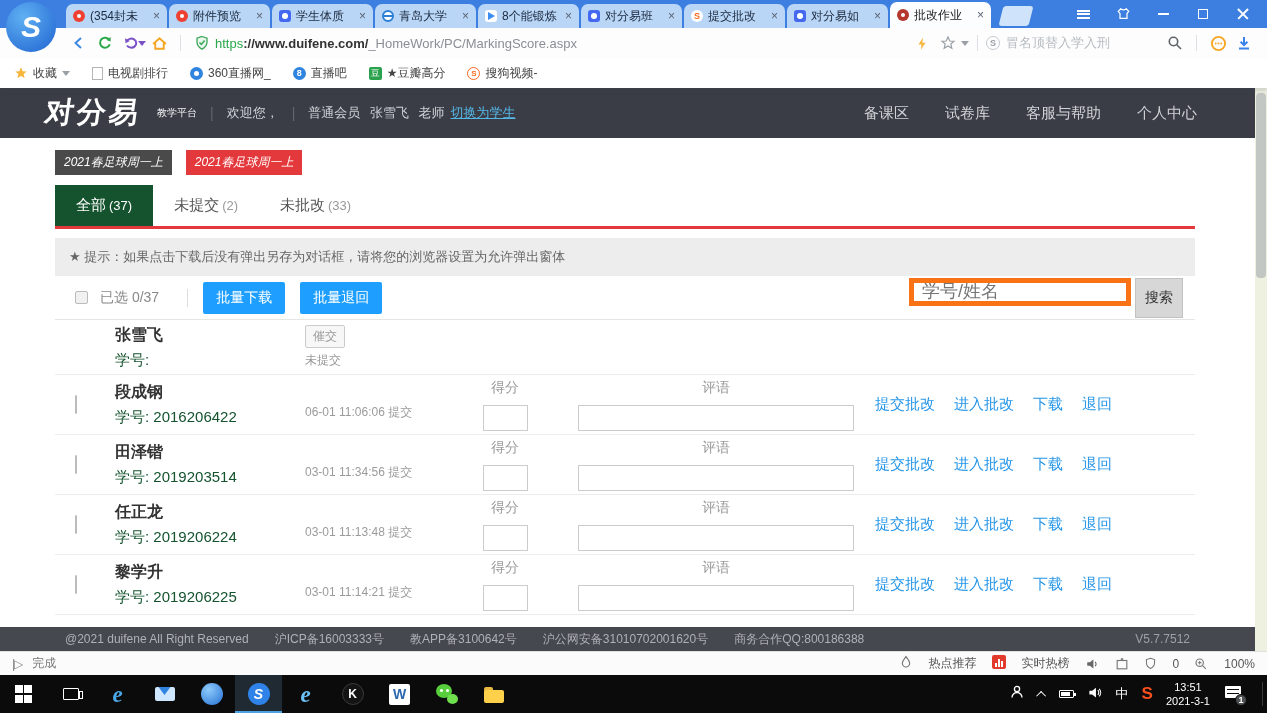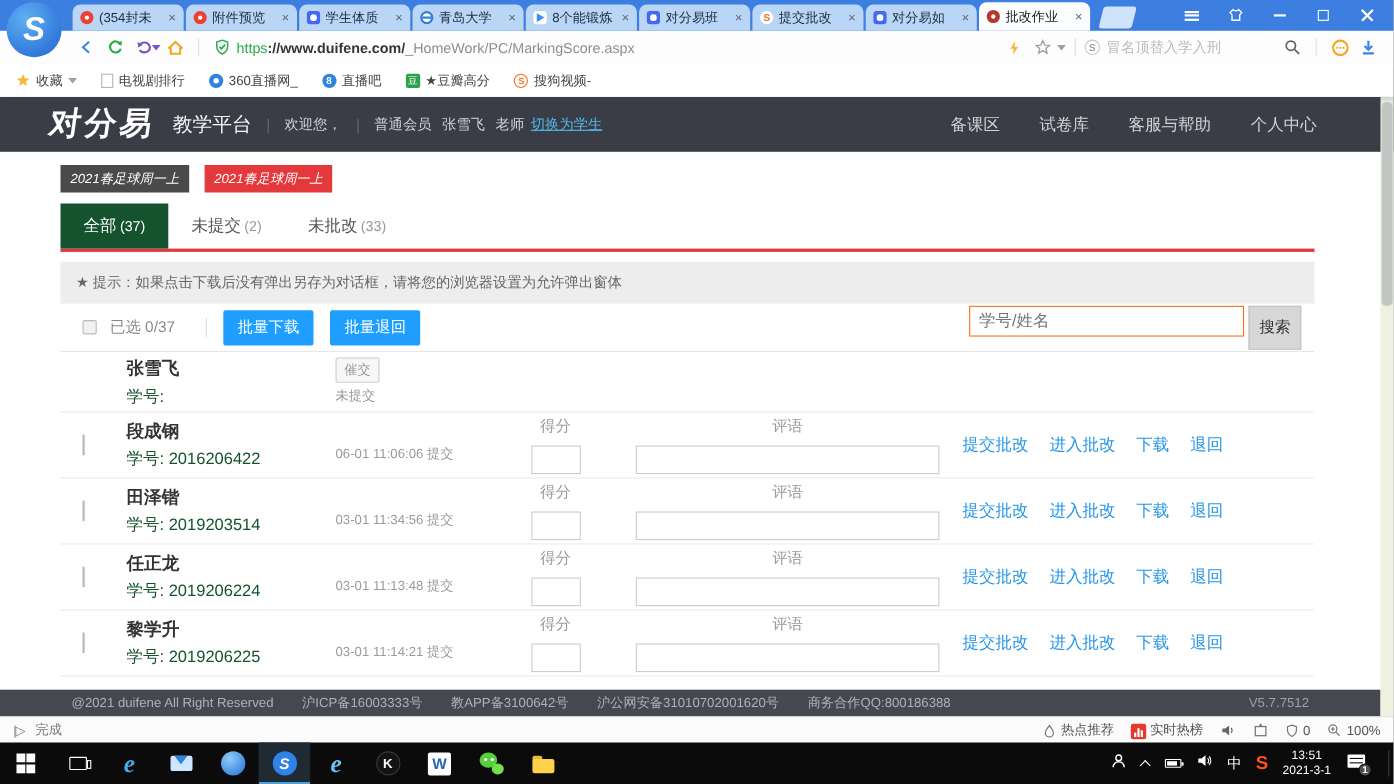--- a/index.html
+++ b/index.html
@@ -53,21 +53,21 @@
   .b-dou { background:#2aa14c; border-radius:2px; color:#fff; font-size:9px; }
   .b-sgv { background:#fff; border:1.5px solid #f96a20; border-radius:50%; color:#f96a20; font-size:8px; font-weight:bold; }
 
   
   .viewport { position:relative; height:563px; background:#fff; }
   .scroll-track { position:absolute; right:0; top:0; width:12px; height:563px; background:#eef0e0; }
   .scroll-thumb { position:absolute; right:1px; top:5px; width:10px; height:185px; background:#c3c7c4; border-radius:4px; }
 
   .site-header { height:50px; background:#3a3d45; display:flex; align-items:center; padding:0 70px 0 45px; }
   .logo { color:#fff; font-size:29px; font-weight:bold; transform:skewX(-8deg); letter-spacing:3px; }
-  .platform { color:#f2f3f5; font-size:18px; margin-left:16px; }
+  .platform { color:#f2f3f5; font-size:10px; margin-left:16px; }
   .hdiv { color:#63666e; margin:0 13px; font-size:14px; }
   .welcome, .member { color:#cfd2d7; font-size:13px; }
   .member b { font-weight:normal; margin:0 6px; }
   .switch { color:#55b7e8; text-decoration:underline; font-size:13px; margin-left:6px; }
   .site-nav { margin-left:auto; display:flex; gap:36px; font-size:15px; color:#d0d2d6; }
 
   .content { width:1140px; margin-left:55px; }
   .tags { padding-top:12px; display:flex; gap:14px; }
   .tag { font-size:12px; color:#fff; padding:4px 9px;font-style:italic; }
   .tag.dark { background:#4a4a4a; } .tag.red { background:#e4393c; }
@@ -78,21 +78,21 @@
   .stab.active { background:#14532d; color:#fff; font-weight:normal; }
   .stab.active .cnt { color:#fff; }
 
   .notice { margin-top:9px; background:#ededed; color:#666; font-size:13px; padding:10px 14px; }
 
   .toolbar { display:flex; align-items:center; height:44px; border-bottom:1px solid #e6e6e6; padding-left:20px; }
   .cb { width:13px; height:13px; border:1px solid #bbb; background:#f1f1f1; border-radius:2px; flex:none; }
   .sel-count { color:#888; font-size:14px; margin-left:12px; padding-right:28px; border-right:1px solid #ddd; }
   .btn-blue { background:#1E9FFF; color:#fff; font-size:14px; border:none; padding:7px 13px; border-radius:2px; margin-left:15px; }
   .searchbox { margin-left:auto; display:flex; margin-right:12px; }
-  .searchbox input { width:250px; height:28px; border:1px solid #f97316; padding:0 8px; font-size:15px; color:#333; }
+  .searchbox input { width:222px; height:28px; border:5px solid #f97316; padding:0 8px; font-size:18px; color:#333; }
   .btn-search { background:#d7d7d7; border:1px solid #c2c2c2; color:#333; font-size:14px; height:40px; padding:0 9px; margin-left:4px; }
 
   .row { display:flex; align-items:center; height:60px; border-bottom:1px solid #ececec; padding-left:20px; }
   .row.first { height:55px; }
   .cbcol { width:40px; flex:none; }
   .namecol { width:190px; flex:none; display:flex; flex-direction:column; gap:5px; }
   .nm { font-size:16px; color:#333; font-weight:600; }
   .sid { font-size:15px; color:#14532d; }
   .timecol { width:155px; flex:none; font-size:12px; color:#9b9b9b; align-self:flex-end; padding-bottom:13px; }
   .urgecol { display:flex; flex-direction:column; gap:4px; align-items:flex-start; }
@@ -109,21 +109,21 @@
   .site-footer { position:absolute; left:0; right:12px; bottom:0; height:24px; background:#45484e; display:flex; align-items:center;
     gap:26px; padding-left:65px; font-size:12px; color:#aeb1b6; }
   .version { margin-left:auto; margin-right:65px; color:#9da0a6; }
 
   
   .statusbar { height:24px; background:#fbfbfb; border-top:1px solid #e0e0e0; display:flex; align-items:center; padding:0 12px; font-size:12px; color:#777; }
   .st-run { color:#888; font-size:12px; letter-spacing:-1px; margin-right:10px; }
   .st-right { margin-left:auto; display:flex; align-items:center; gap:15px; color:#555; }
   .live-ic { width:14px; height:14px; background:#e23b2e; border-radius:2px; display:inline-flex; align-items:flex-end; justify-content:center; gap:1px; padding-bottom:2px; }
   .live-ic i { width:2px; background:#fff; } .live-ic i:nth-child(1){height:4px;} .live-ic i:nth-child(2){height:8px;} .live-ic i:nth-child(3){height:6px;}
-  .st-item { display:inline-flex; align-items:flex-end; gap:4px; }
+  .st-item { display:inline-flex; align-items:flex-start; gap:16px; }
 
   
   .taskbar { height:38px; background:#0b0b0b; display:flex; align-items:center; color:#fff; }
   .tb-app { width:47px; height:38px; display:flex; align-items:center; justify-content:center; flex:none; }
   .tb-app.active { background:#1f2a33; box-shadow:inset 0 -2px 0 #4aa3e0; }
   .win-ic { display:grid; grid-template-columns:8px 8px; grid-template-rows:8px 8px; gap:1.5px; }
   .win-ic i { background:#fff; }
   .tv-ic { position:relative; width:16px; height:12px; border:1.5px solid #fff; border-radius:1px; }
   .tv-ic i { position:absolute; right:-5px; top:2px; width:4px; height:8px; border:1.5px solid #fff; background:#0b0b0b; }
   .e-ic { color:#4aa7e8; font-size:23px; font-weight:bold; font-style:italic; font-family:"Liberation Serif", serif; line-height:1; }

